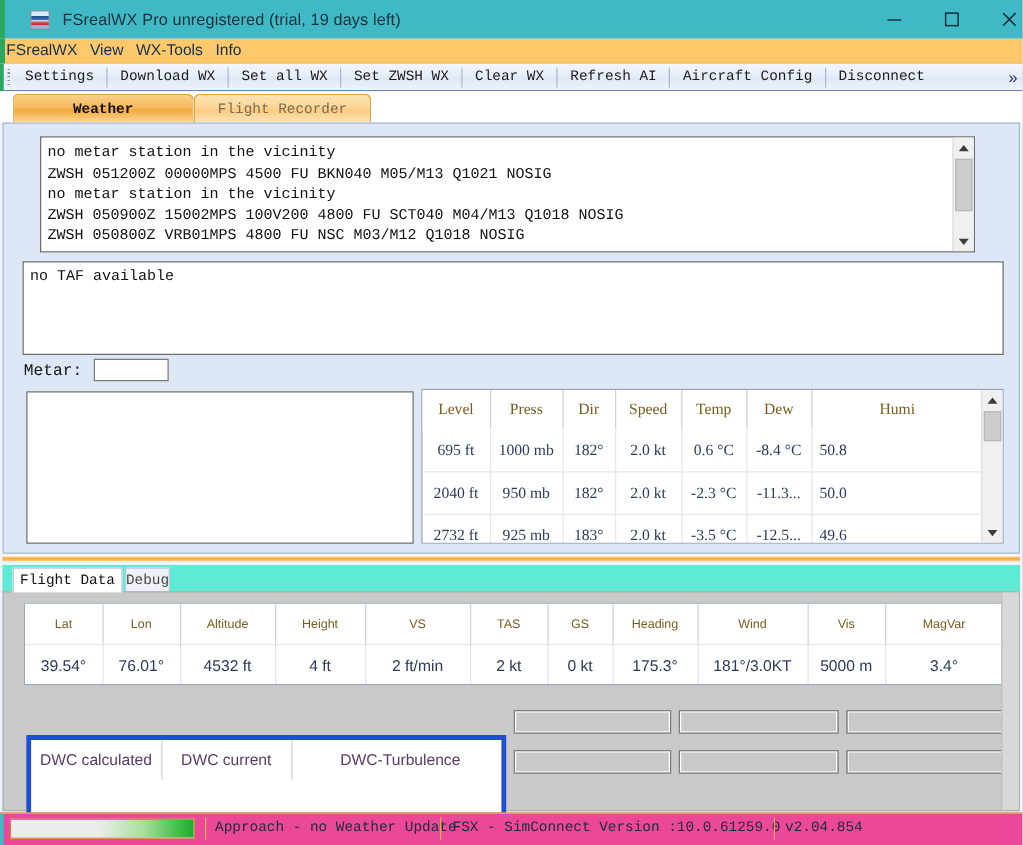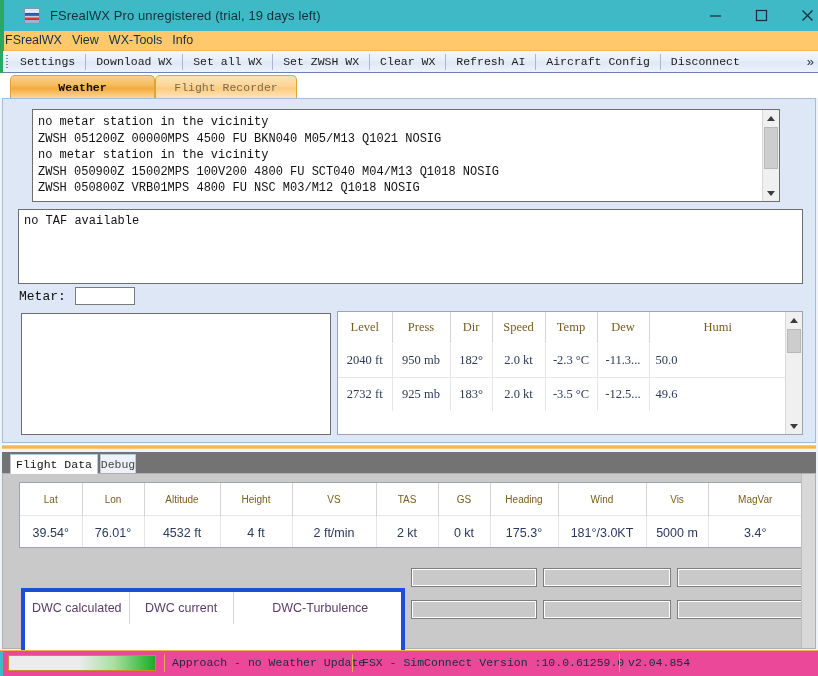--- a/index.html
+++ b/index.html
@@ -332,21 +332,21 @@
     background: linear-gradient(to bottom, #ffd794 0%, #f8a93a 50%, #ffd08f 100%);
     border-top: 1px solid #ffffff;
     box-sizing: border-box;
   }
 
   
   .btabstrip {
     position: absolute;
     left: 2px; top: 452px;
     width: 814px; height: 22px;
-    background: #737373;
+    background: #5eead4;
   }
   .btab {
     position: absolute;
     top: 2px;
     height: 20px;
     box-sizing: border-box;
     font-family: "Liberation Mono", monospace;
     font-size: 11.5px;
     display: flex; align-items: center; justify-content: center;
     border: 1px solid #bcc8da;
@@ -613,20 +613,29 @@
             <th>Level</th>
             <th>Press</th>
             <th>Dir</th>
             <th>Speed</th>
             <th>Temp</th>
             <th>Dew</th>
             <th class="humi" style="text-align:center;padding-left:0">Humi</th>
           </tr>
         </thead>
         <tbody>
+          <tr>
+            <td>695 ft</td>
+            <td>1000 mb</td>
+            <td>182°</td>
+            <td>2.0 kt</td>
+            <td>0.6 °C</td>
+            <td>-8.4 °C</td>
+            <td class="humi">50.8</td>
+          </tr>
           <tr>
             <td>2040 ft</td>
             <td>950 mb</td>
             <td>182°</td>
             <td>2.0 kt</td>
             <td>-2.3 °C</td>
             <td>-11.3...</td>
             <td class="humi">50.0</td>
           </tr>
           <tr>

